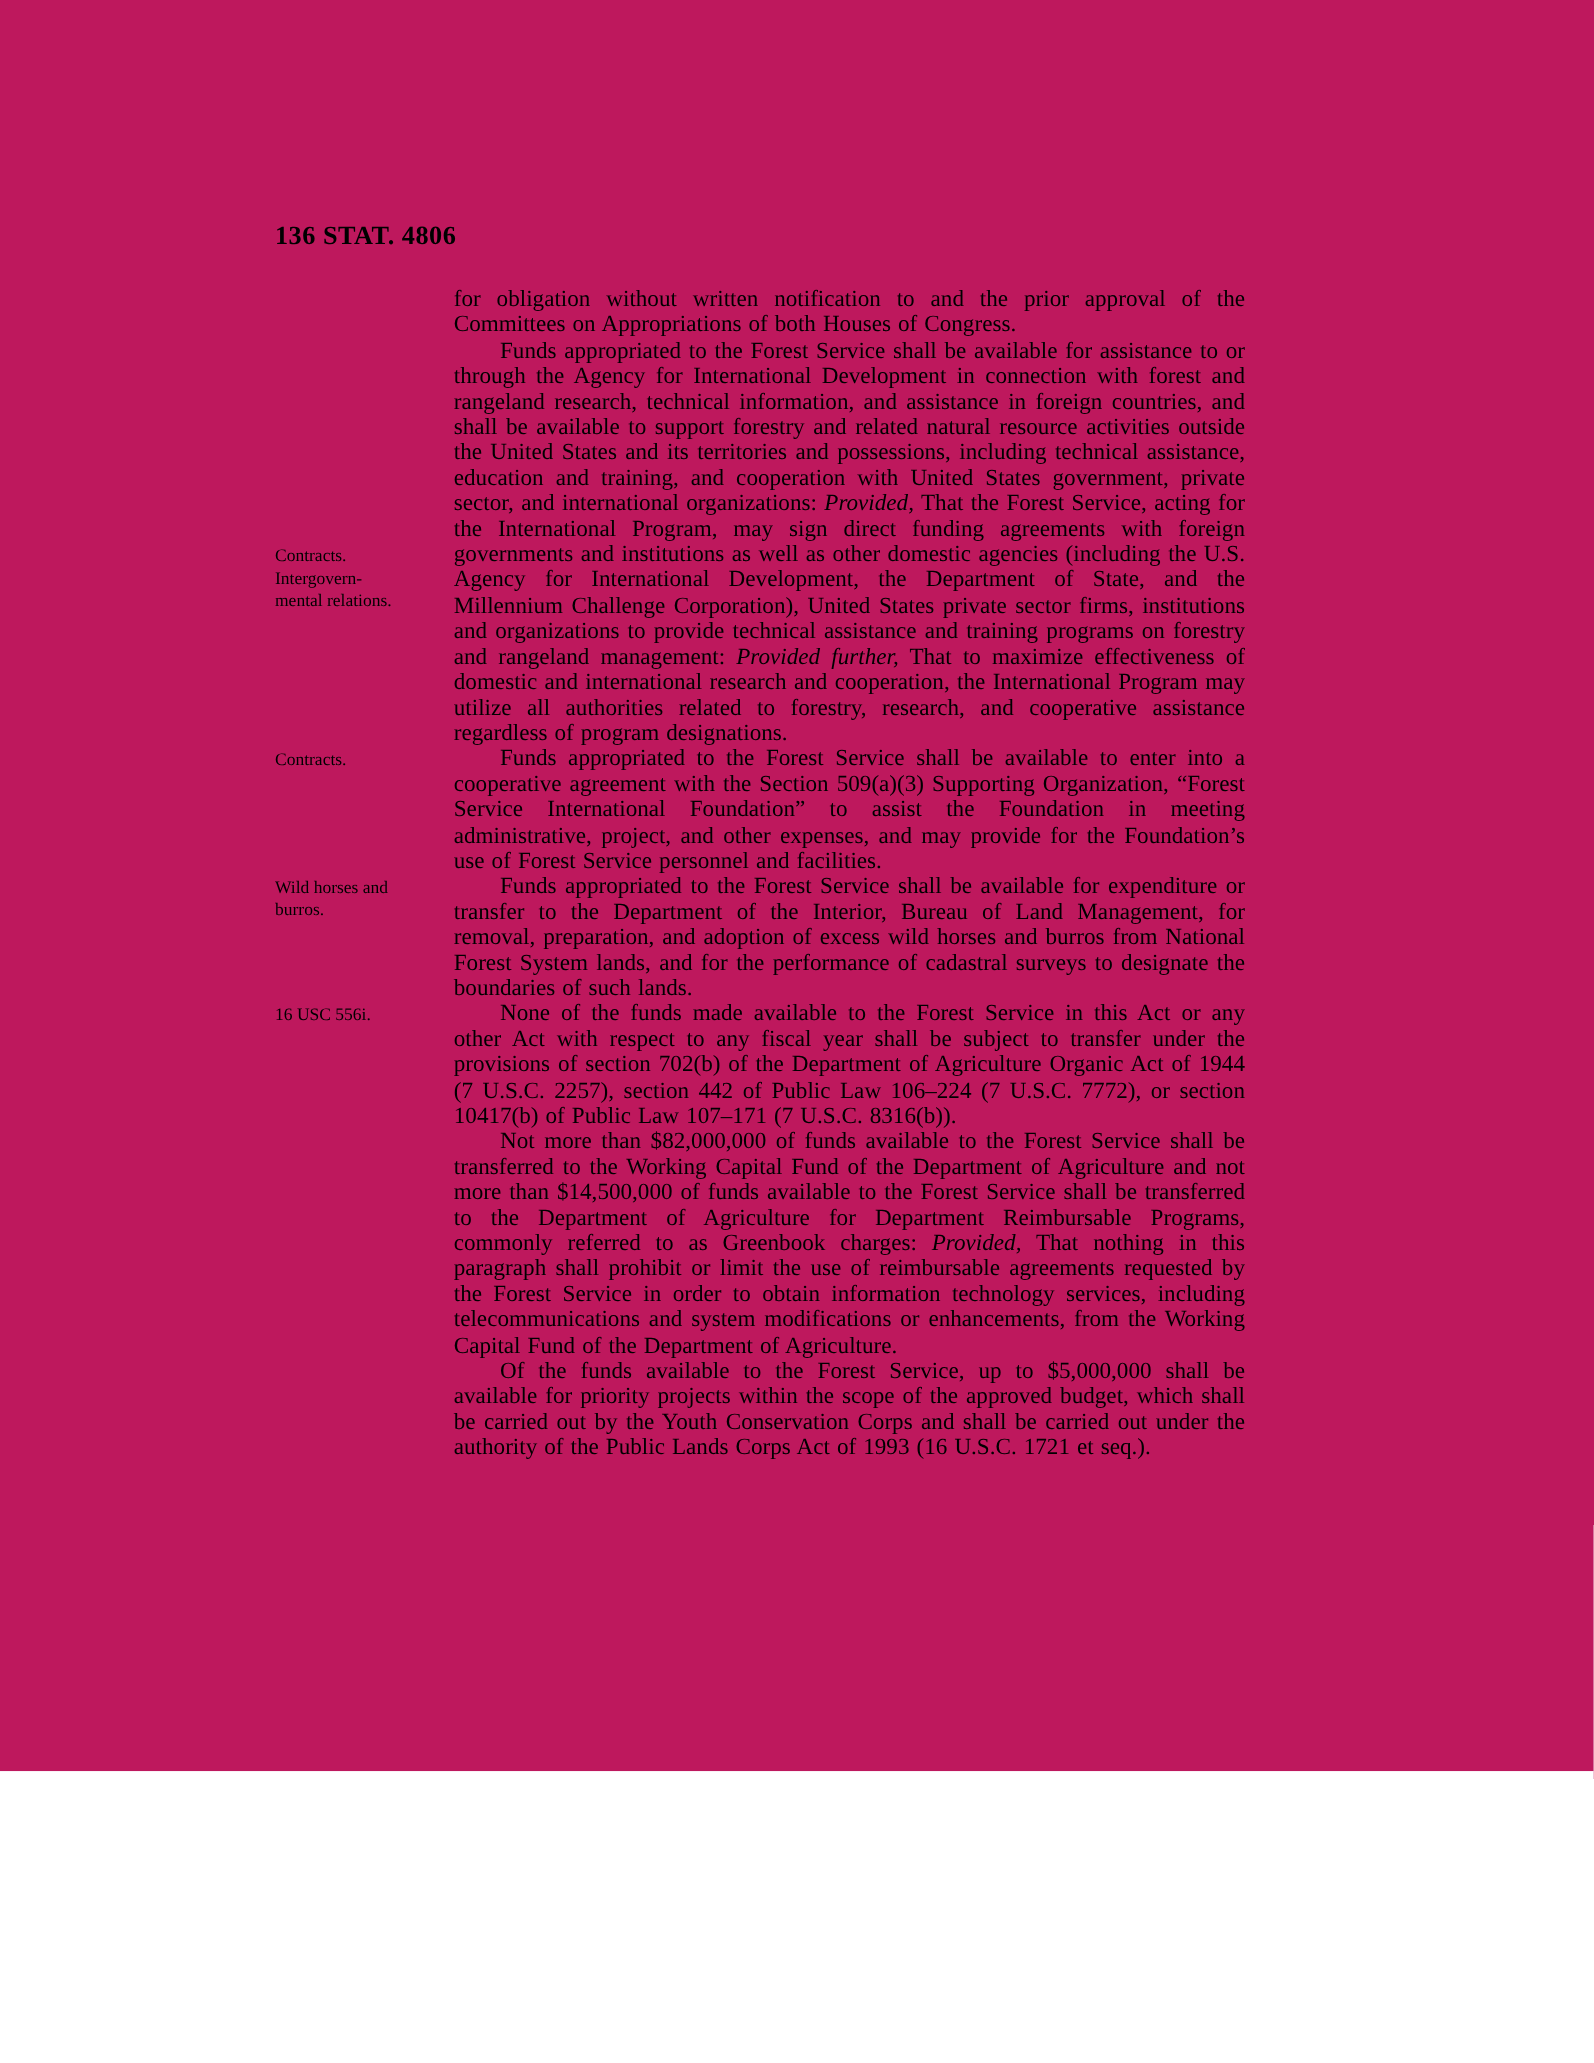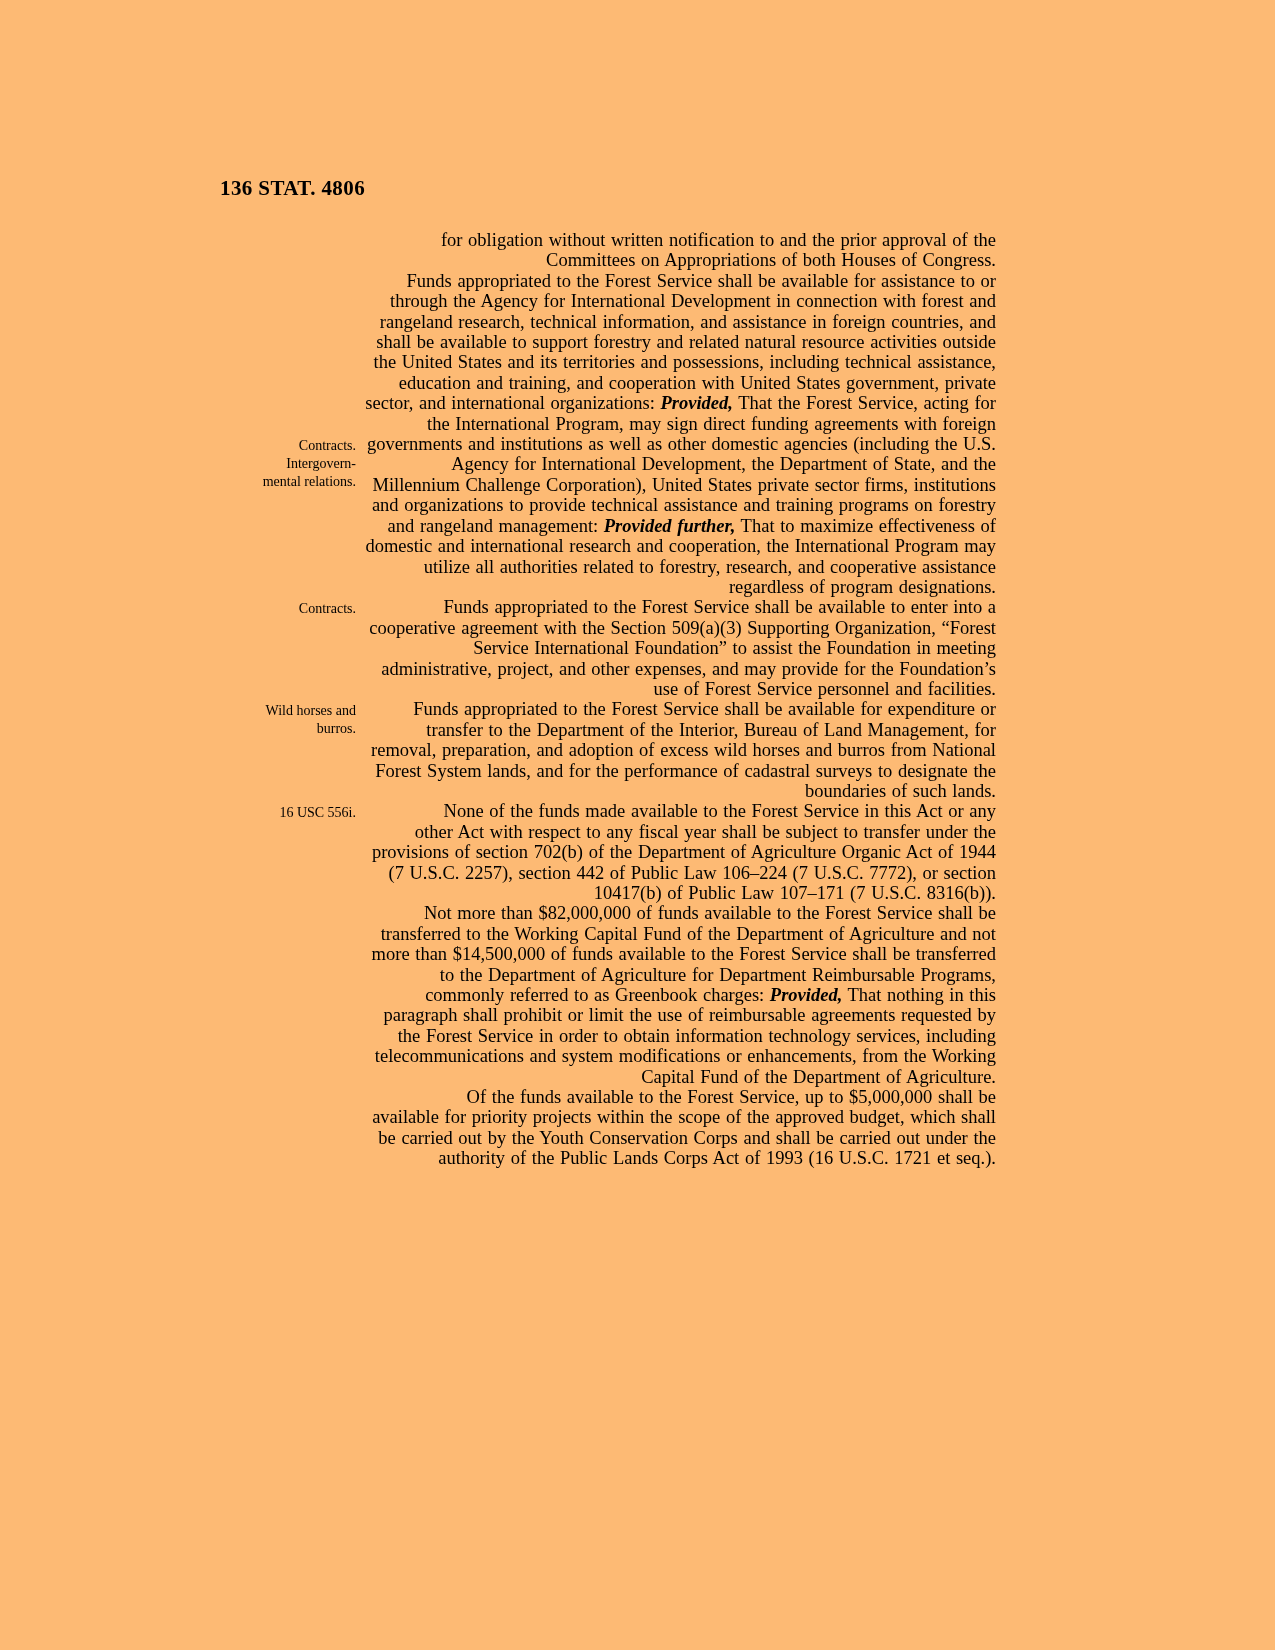--- a/index.html
+++ b/index.html
@@ -3,22 +3,22 @@
 <meta charset="utf-8">
 <style>
   html, body {
     margin: 0;
     padding: 0;
     background: #ffffff;
   }
   .page {
     position: relative;
     width: 1275px;
-    height: 1650px;
-    background: #fdba74;
+    height: 1417px;
+    background: #be185d;
     font-family: "Liberation Serif", serif;
     color: #000000;
     overflow: hidden;
   }
   .stat-num {
     position: absolute;
     left: 220px;
     top: 176px;
     font-size: 21px;
     font-weight: bold;
@@ -57,22 +57,22 @@
     position: absolute;
     left: -143px;
     width: 136px;
     font-size: 14px;
     line-height: 18px;
     text-align: left;
     text-indent: 0;
     word-spacing: normal;
     letter-spacing: 0;
   }
-  .margin-note, .para { color: #000000; text-align: right; }
-  i { font-style: italic; font-weight: bold; }
+  .margin-note, .para { color: #000000; }
+  i { font-style: italic; }
 </style>
 </head>
 <body>
 
 <div class="page">
   <div class="stat-num">136 STAT. 4806</div>
   <div class="body-column">
       <p class="para"><span>for obligation without written notification to and the prior approval of the Committees on Appropriations of both Houses of Congress.</span></p>
       <p class="para indent"><span class="margin-note" style="top: 166.2px;">Contracts.<br>Intergovern-<br>mental relations.</span><span>Funds appropriated to the Forest Service shall be available for assistance to or through the Agency for International Development in connection with forest and rangeland research, technical information, and assistance in foreign countries, and shall be available to support forestry and related natural resource activities outside the United States and its territories and possessions, including technical assistance, education and training, and cooperation with United States government, private sector, and international organizations: </span><i>Provided,</i><span> That the Forest Service, acting for the International Program, may sign direct funding agreements with foreign governments and institutions as well as other domestic agencies (including the U.S. Agency for International Development, the Department of State, and the Millennium Challenge Corporation), United States private sector firms, institutions and organizations to provide technical assistance and training programs on forestry and rangeland management: </span><i>Provided further,</i><span> That to maximize effectiveness of domestic and international research and cooperation, the International Program may utilize all authorities related to forestry, research, and cooperative assistance regardless of program designations.</span></p>
       <p class="para indent"><span class="margin-note" style="top: 3px;">Contracts.</span><span>Funds appropriated to the Forest Service shall be available to enter into a cooperative agreement with the Section 509(a)(3) Supporting Organization, “Forest Service International Foundation” to assist the Foundation in meeting administrative, project, and other expenses, and may provide for the Foundation’s use of Forest Service personnel and facilities.</span></p>

